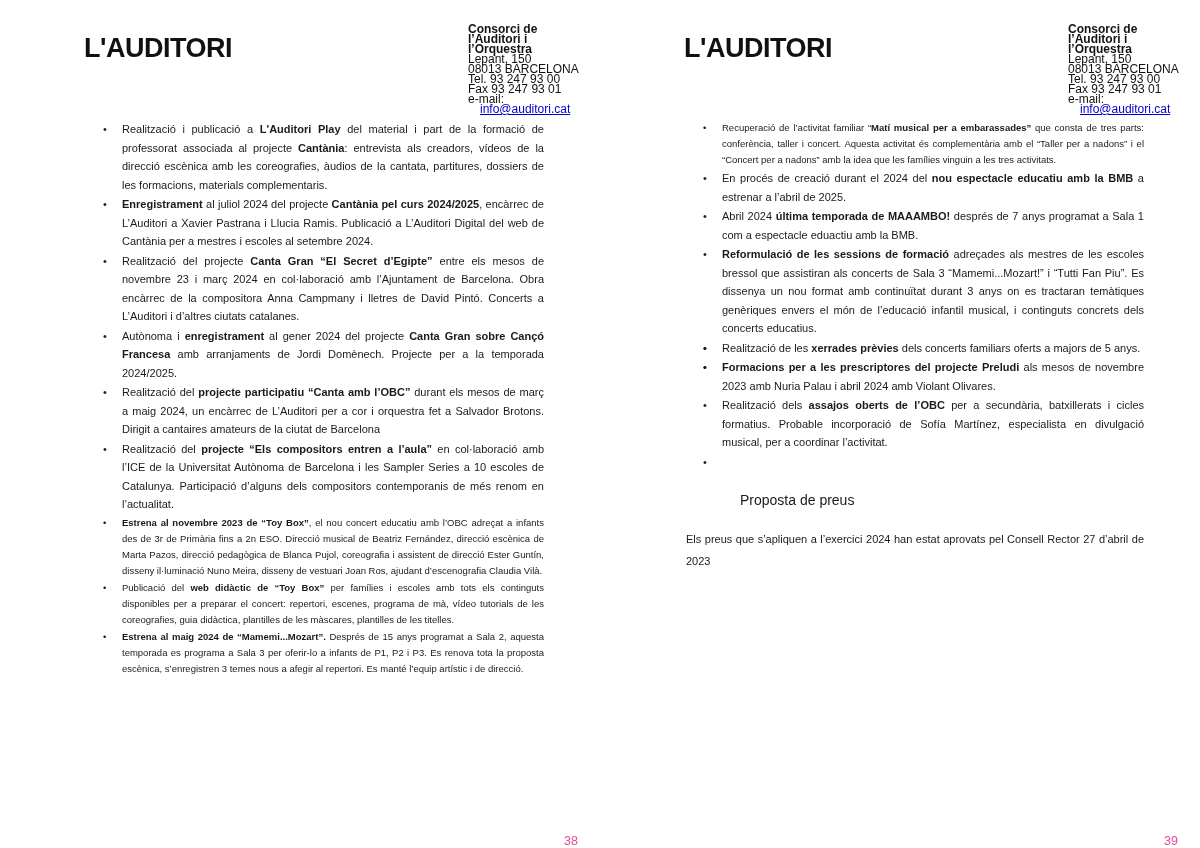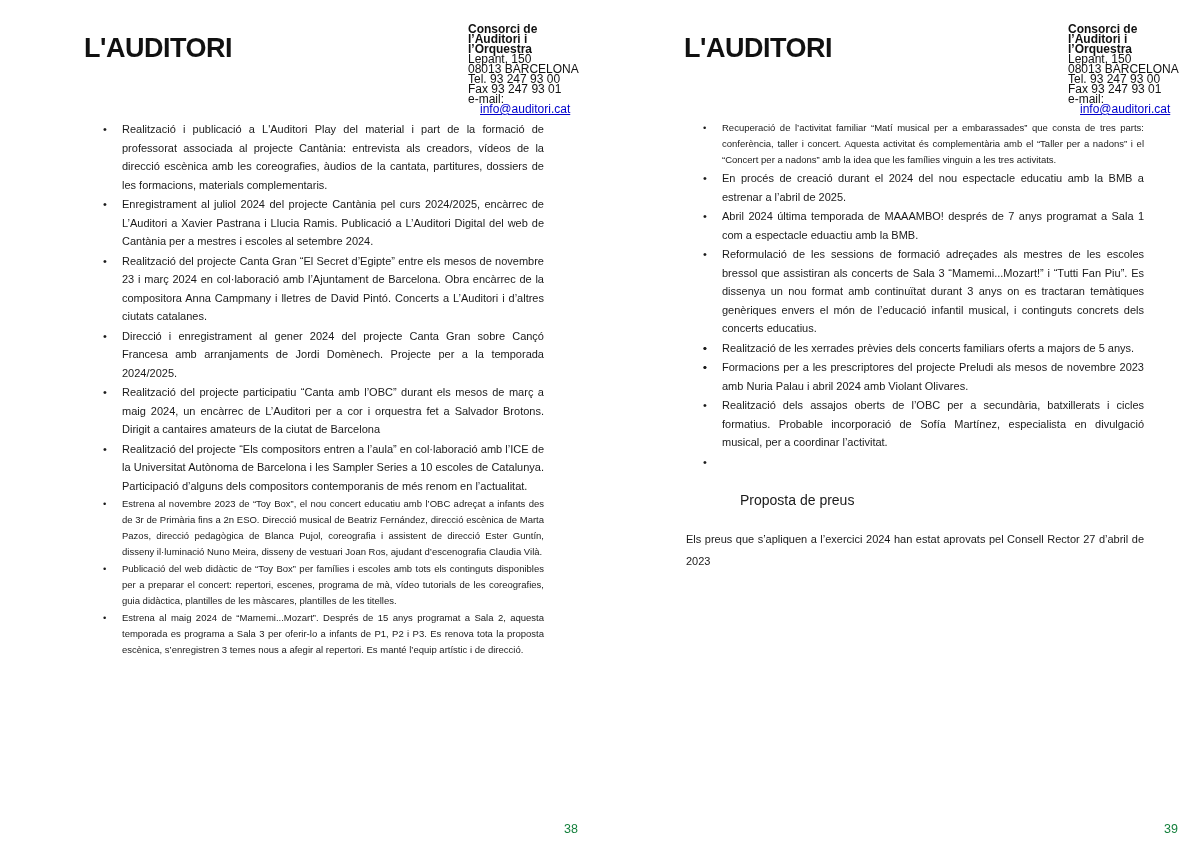--- a/index.html
+++ b/index.html
@@ -76,40 +76,40 @@
   }
   .bullet.small {
     font-size: 9.5px;
     line-height: 16px;
   }
   .bullet .dot {
     position: absolute;
     left: 17px;
     top: 0;
   }
-  .bullet b { font-weight: normal; }
+  .bullet b { font-weight: bold; }
 
   .section-heading {
     font-weight: normal;
     font-size: 14px;
     margin: 40px 0 16px 54px;
   }
   .paragraph {
     font-size: 11px;
     line-height: 22px;
     margin: 20px 0 0 0;
     text-align: justify;
   }
 
   .page-number {
     position: absolute;
     right: 22px;
-    bottom: 12px;
+    bottom: 0;
     font-size: 12.5px;
-    color: #15803d;
+    color: #ec4899;
     margin-left: 23px;
   }
 </style>
 </head>
 <body>
 
 <div class="spread">
 
   <div class="page left">
     <div class="logo">L'AUDITORI</div>
@@ -121,21 +121,21 @@
       <div>Fax 93 247 93 01</div>
       <div>
         <span>e-mail:</span>
         <a href="#" class="email-link">info@auditori.cat</a>
       </div>
     </div>
     <div class="content">
         <div class="bullet"><span class="dot">•</span><span><span>Realització i publicació a </span><b>L'Auditori Play</b><span> del material i part de la formació de professorat associada al projecte </span><b>Cantània</b><span>: entrevista als creadors, vídeos de la direcció escènica amb les coreografies, àudios de la cantata, partitures, dossiers de les formacions, materials complementaris.</span></span></div>
         <div class="bullet"><span class="dot">•</span><span><b>Enregistrament</b><span> al juliol 2024 del projecte </span><b>Cantània pel curs 2024/2025</b><span>, encàrrec de L’Auditori a Xavier Pastrana i Llucia Ramis. Publicació a L’Auditori Digital del web de Cantània per a mestres i escoles al setembre 2024.</span></span></div>
         <div class="bullet"><span class="dot">•</span><span><span>Realització del projecte </span><b>Canta Gran “El Secret d’Egipte”</b><span> entre els mesos de novembre 23 i març 2024 en col·laboració amb l’Ajuntament de Barcelona. Obra encàrrec de la compositora Anna Campmany i lletres de David Pintó. Concerts a L’Auditori i d’altres ciutats catalanes.</span></span></div>
-        <div class="bullet"><span class="dot">•</span><span><span>Direcció i </span><b>enregistrament</b><span> al gener 2024 del projecte </span><b>Canta Gran sobre Cançó Francesa</b><span> amb arranjaments de Jordi Domènech. Projecte per a la temporada 2024/2025.</span></span></div>
+        <div class="bullet"><span class="dot">•</span><span><span>Autònoma i </span><b>enregistrament</b><span> al gener 2024 del projecte </span><b>Canta Gran sobre Cançó Francesa</b><span> amb arranjaments de Jordi Domènech. Projecte per a la temporada 2024/2025.</span></span></div>
         <div class="bullet"><span class="dot">•</span><span><span>Realització del </span><b>projecte participatiu “Canta amb l’OBC”</b><span> durant els mesos de març a maig 2024, un encàrrec de L’Auditori per a cor i orquestra fet a Salvador Brotons. Dirigit a cantaires amateurs de la ciutat de Barcelona</span></span></div>
         <div class="bullet"><span class="dot">•</span><span><span>Realització del </span><b>projecte “Els compositors entren a l’aula”</b><span> en col·laboració amb l’ICE de la Universitat Autònoma de Barcelona i les Sampler Series a 10 escoles de Catalunya. Participació d’alguns dels compositors contemporanis de més renom en l’actualitat.</span></span></div>
         <div class="bullet small"><span class="dot">•</span><span><b>Estrena al novembre 2023 de “Toy Box”</b><span>, el nou concert educatiu amb l’OBC adreçat a infants des de 3r de Primària fins a 2n ESO. Direcció musical de Beatriz Fernández, direcció escènica de Marta Pazos, direcció pedagògica de Blanca Pujol, coreografia i assistent de direcció Ester Guntín, disseny il·luminació Nuno Meira, disseny de vestuari Joan Ros, ajudant d’escenografia Claudia Vilà.</span></span></div>
         <div class="bullet small"><span class="dot">•</span><span><span>Publicació del </span><b>web didàctic de “Toy Box”</b><span> per famílies i escoles amb tots els continguts disponibles per a preparar el concert: repertori, escenes, programa de mà, vídeo tutorials de les coreografies, guia didàctica, plantilles de les màscares, plantilles de les titelles.</span></span></div>
         <div class="bullet small"><span class="dot">•</span><span><b>Estrena al maig 2024 de “Mamemi...Mozart”.</b><span> Després de 15 anys programat a Sala 2, aquesta temporada es programa a Sala 3 per oferir-lo a infants de P1, P2 i P3. Es renova tota la proposta escènica, s’enregistren 3 temes nous a afegir al repertori. Es manté l’equip artístic i de direcció.</span></span></div>
       </div>
     <div class="page-number">38</div>
   </div>
 
   <div class="page right">

